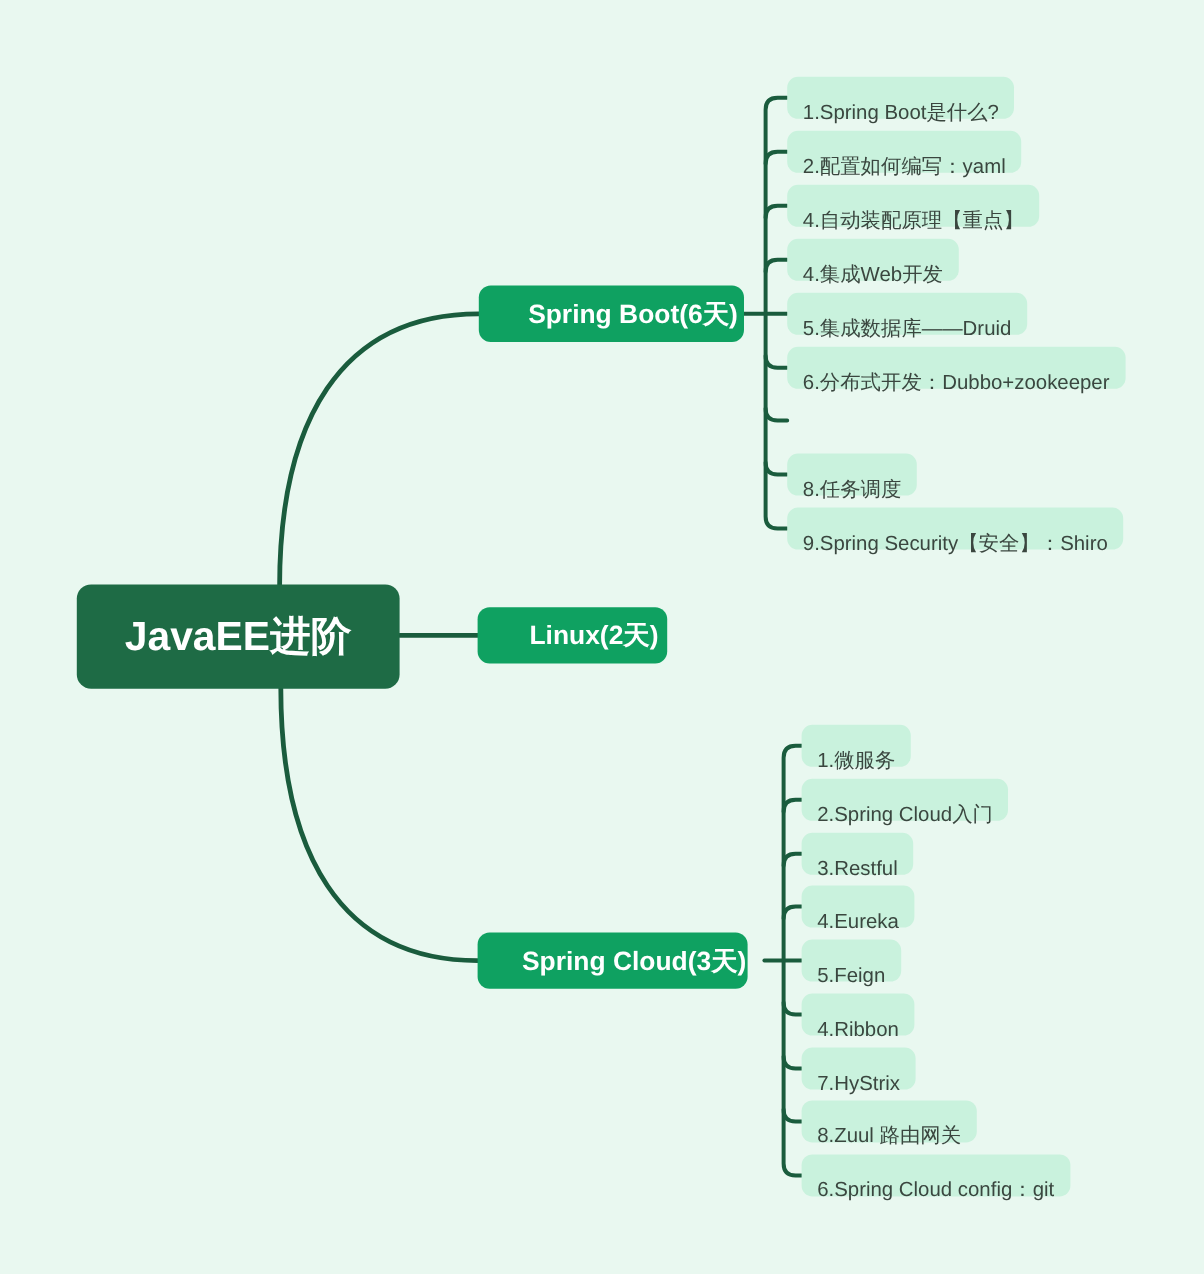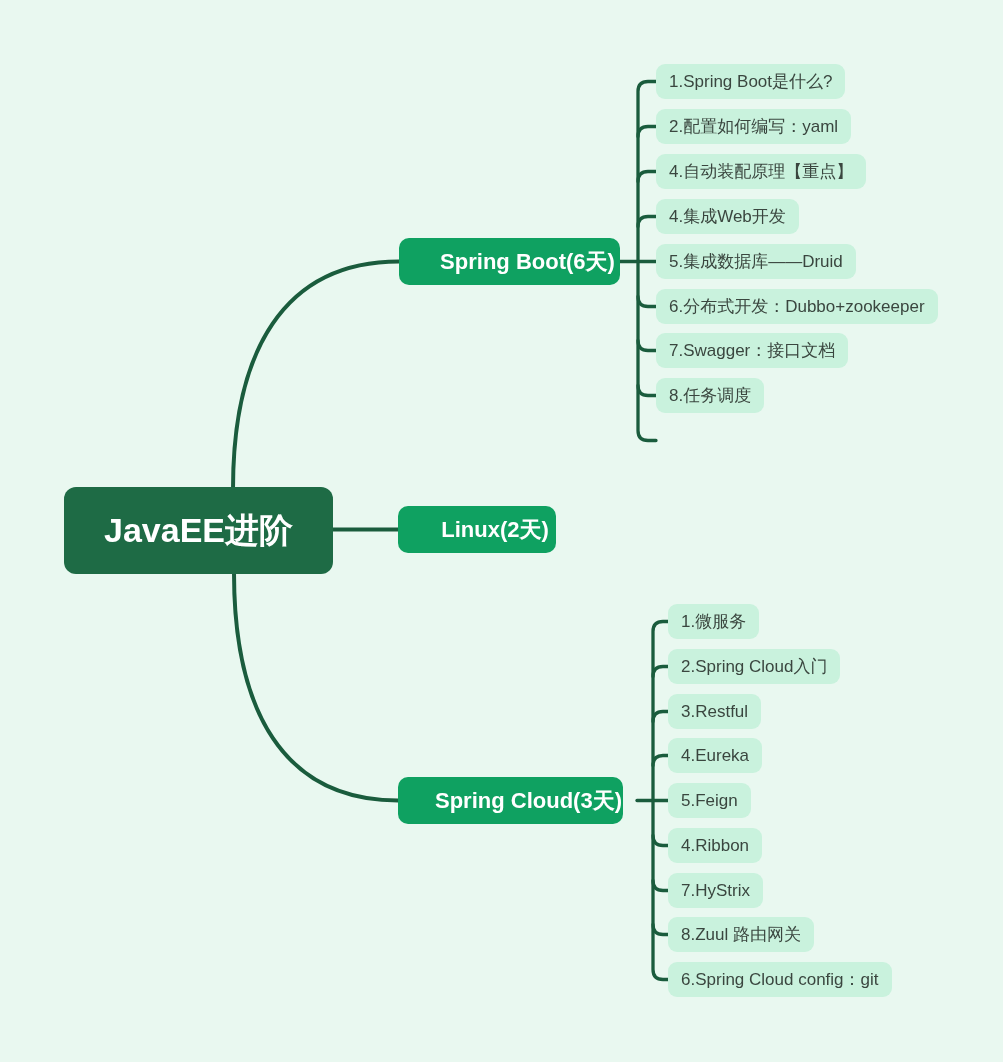--- a/index.html
+++ b/index.html
@@ -62,21 +62,21 @@
     font-weight: bold;
     padding-left: 36px;
   }
   .node.branch.b-springboot  { left: 399px; top: 238px; width: 221px; }
   .node.branch.b-linux       { left: 398px; top: 506px; width: 158px; }
   .node.branch.b-springcloud { left: 398px; top: 777px; width: 225px; }
   .leaf {
     position: absolute;
     height: 35px;
     line-height: 35px;
-    padding: 0 13px;
+    padding: 12px 13px;
     background: var(--leaf-fill);
     border-radius: 9px;
     color: var(--leaf-text);
     font-size: 17px;
     white-space: nowrap;
   }
 </style>
 </head>
 <body>
 
@@ -112,22 +112,22 @@
   <div class="node branch b-springboot">Spring Boot(6天)</div>
   <div class="node branch b-linux">Linux(2天)</div>
   <div class="node branch b-springcloud">Spring Cloud(3天)</div>
 
   <div class="leaf" style="left:656px;top:64px">1.Spring Boot是什么?</div>
   <div class="leaf" style="left:656px;top:109px">2.配置如何编写：yaml</div>
   <div class="leaf" style="left:656px;top:154px">4.自动装配原理【重点】</div>
   <div class="leaf" style="left:656px;top:199px">4.集成Web开发</div>
   <div class="leaf" style="left:656px;top:244px">5.集成数据库——Druid</div>
   <div class="leaf" style="left:656px;top:289px">6.分布式开发：Dubbo+zookeeper</div>
-  <div class="leaf" style="left:656px;top:333px">7.Swagger：接口文档</div>
   <div class="leaf" style="left:656px;top:378px">8.任务调度</div>
+  <div class="leaf" style="left:656px;top:423px">9.Spring Security【安全】：Shiro</div>
 
   <div class="leaf" style="left:668px;top:604px">1.微服务</div>
   <div class="leaf" style="left:668px;top:649px">2.Spring Cloud入门</div>
   <div class="leaf" style="left:668px;top:694px">3.Restful</div>
   <div class="leaf" style="left:668px;top:738px">4.Eureka</div>
   <div class="leaf" style="left:668px;top:783px">5.Feign</div>
   <div class="leaf" style="left:668px;top:828px">4.Ribbon</div>
   <div class="leaf" style="left:668px;top:873px">7.HyStrix</div>
   <div class="leaf" style="left:668px;top:917px">8.Zuul 路由网关</div>
   <div class="leaf" style="left:668px;top:962px">6.Spring Cloud config：git</div>

